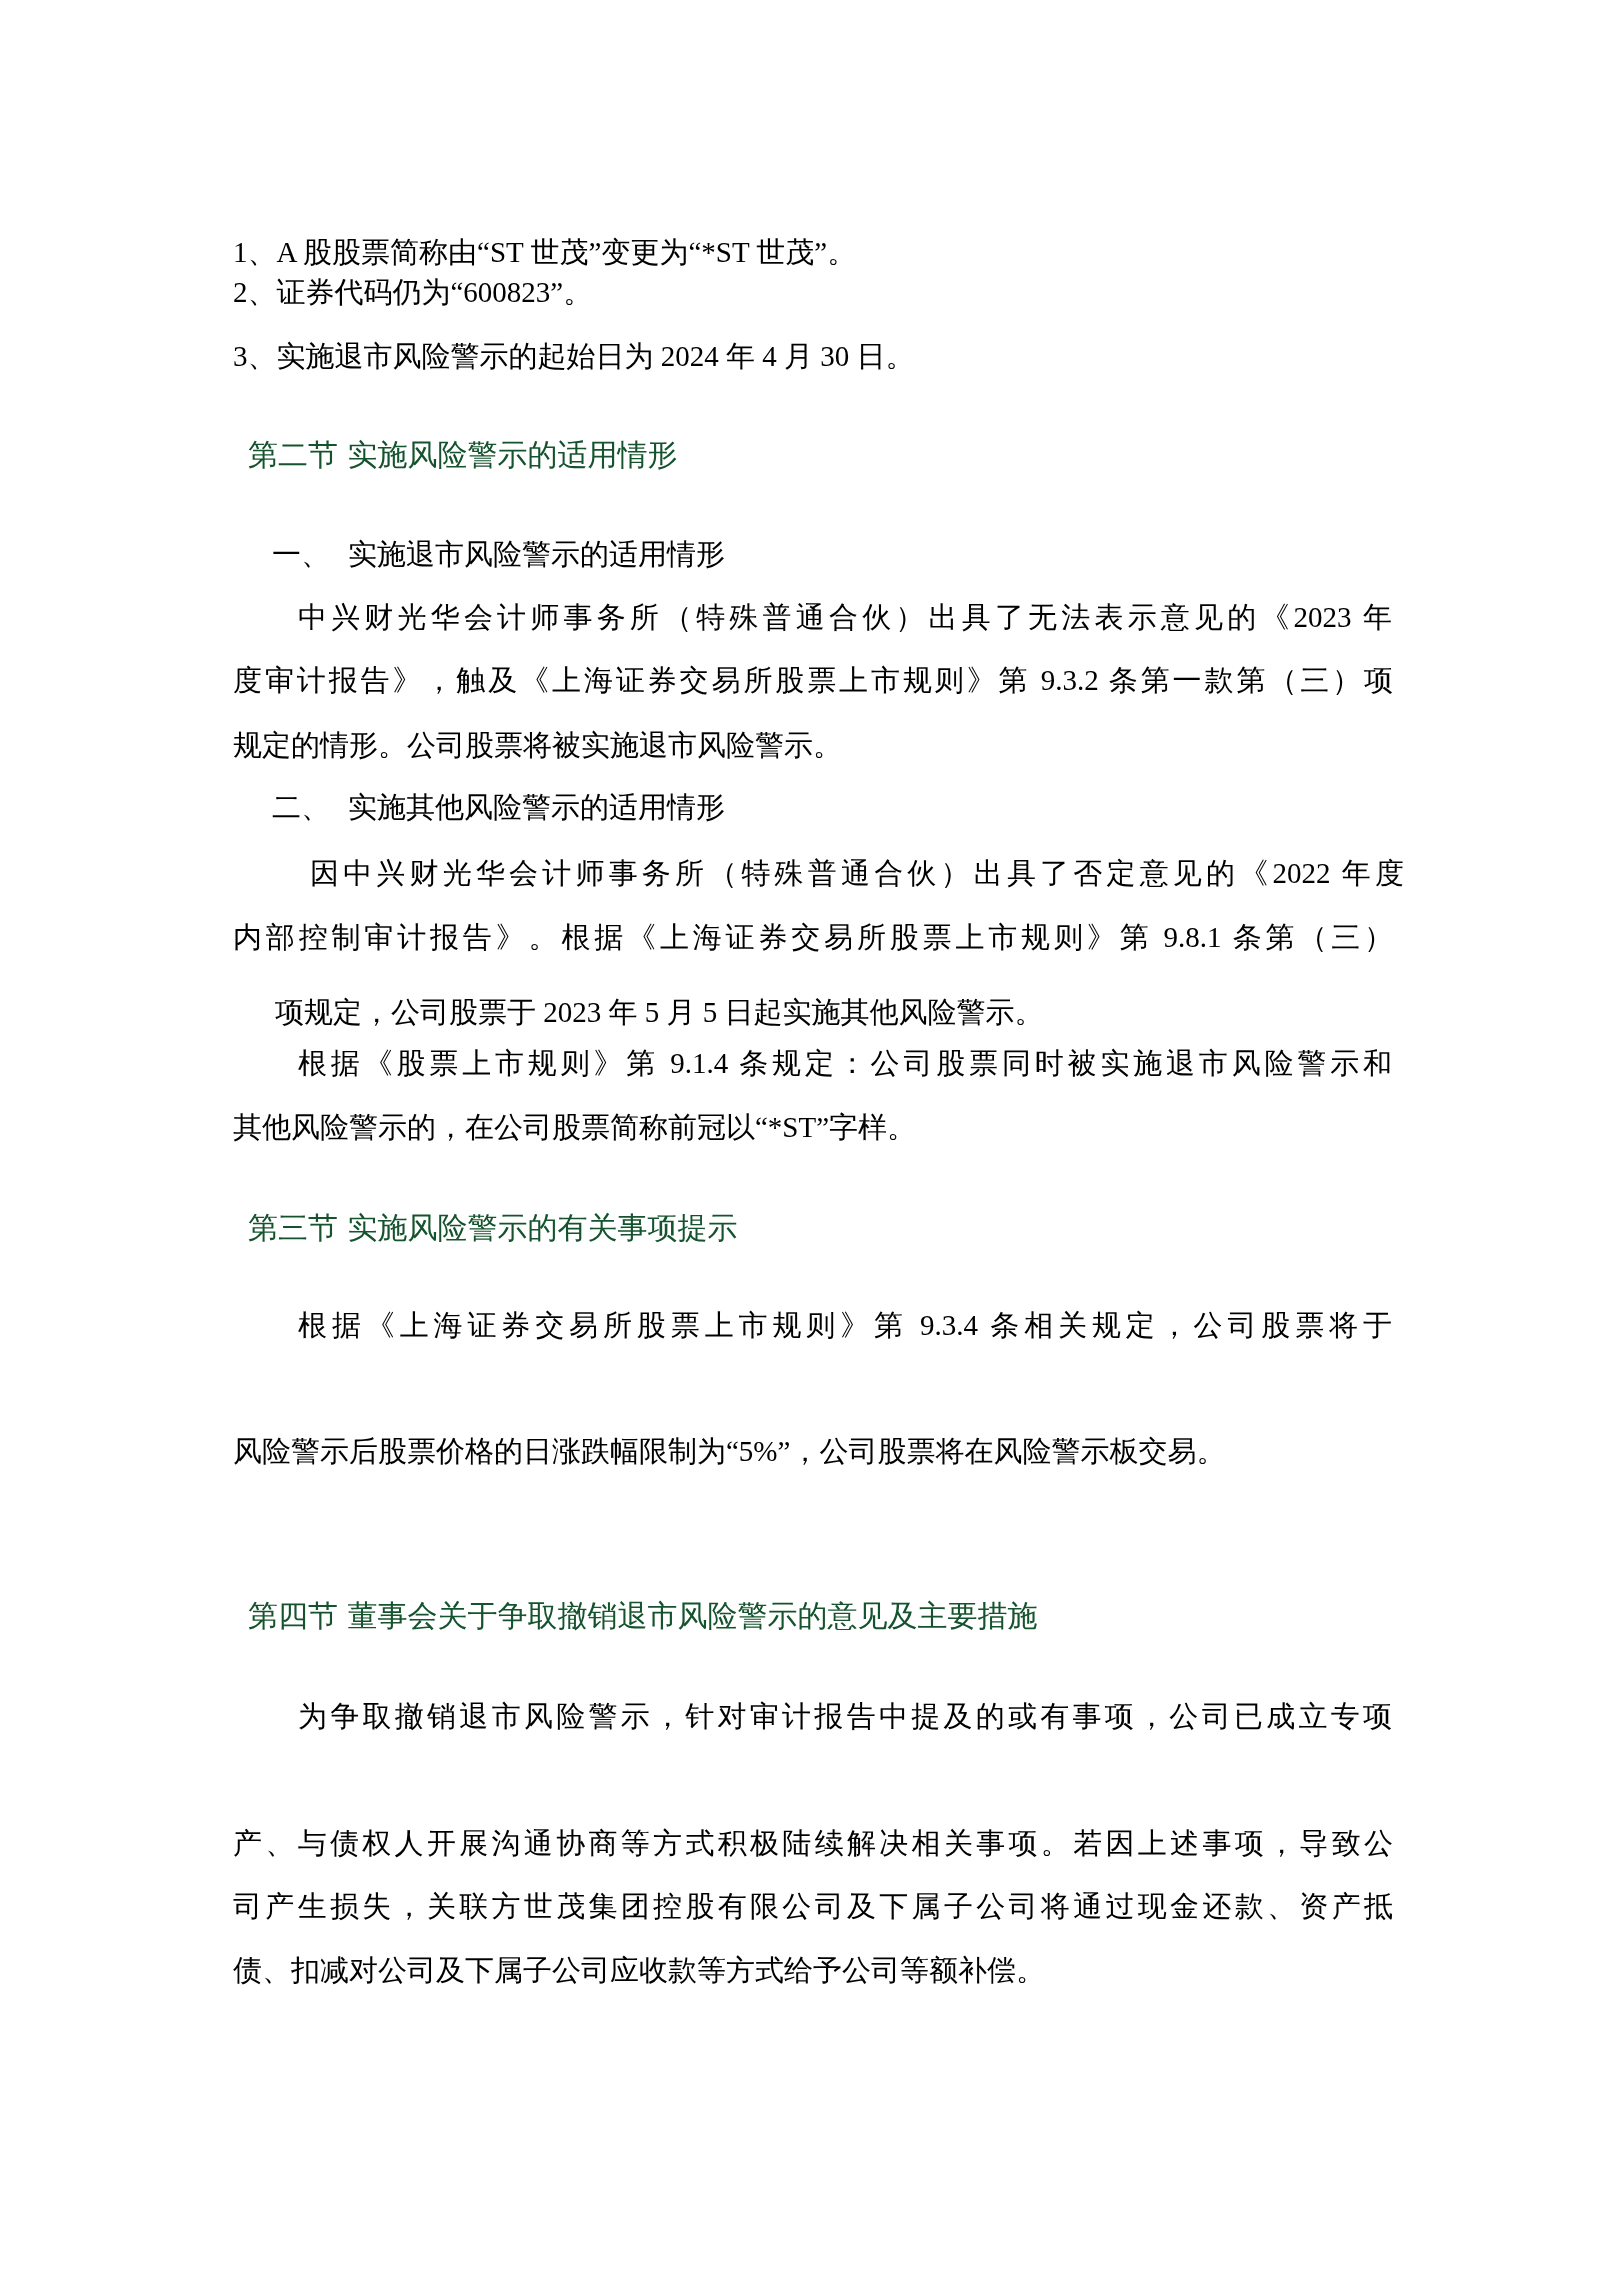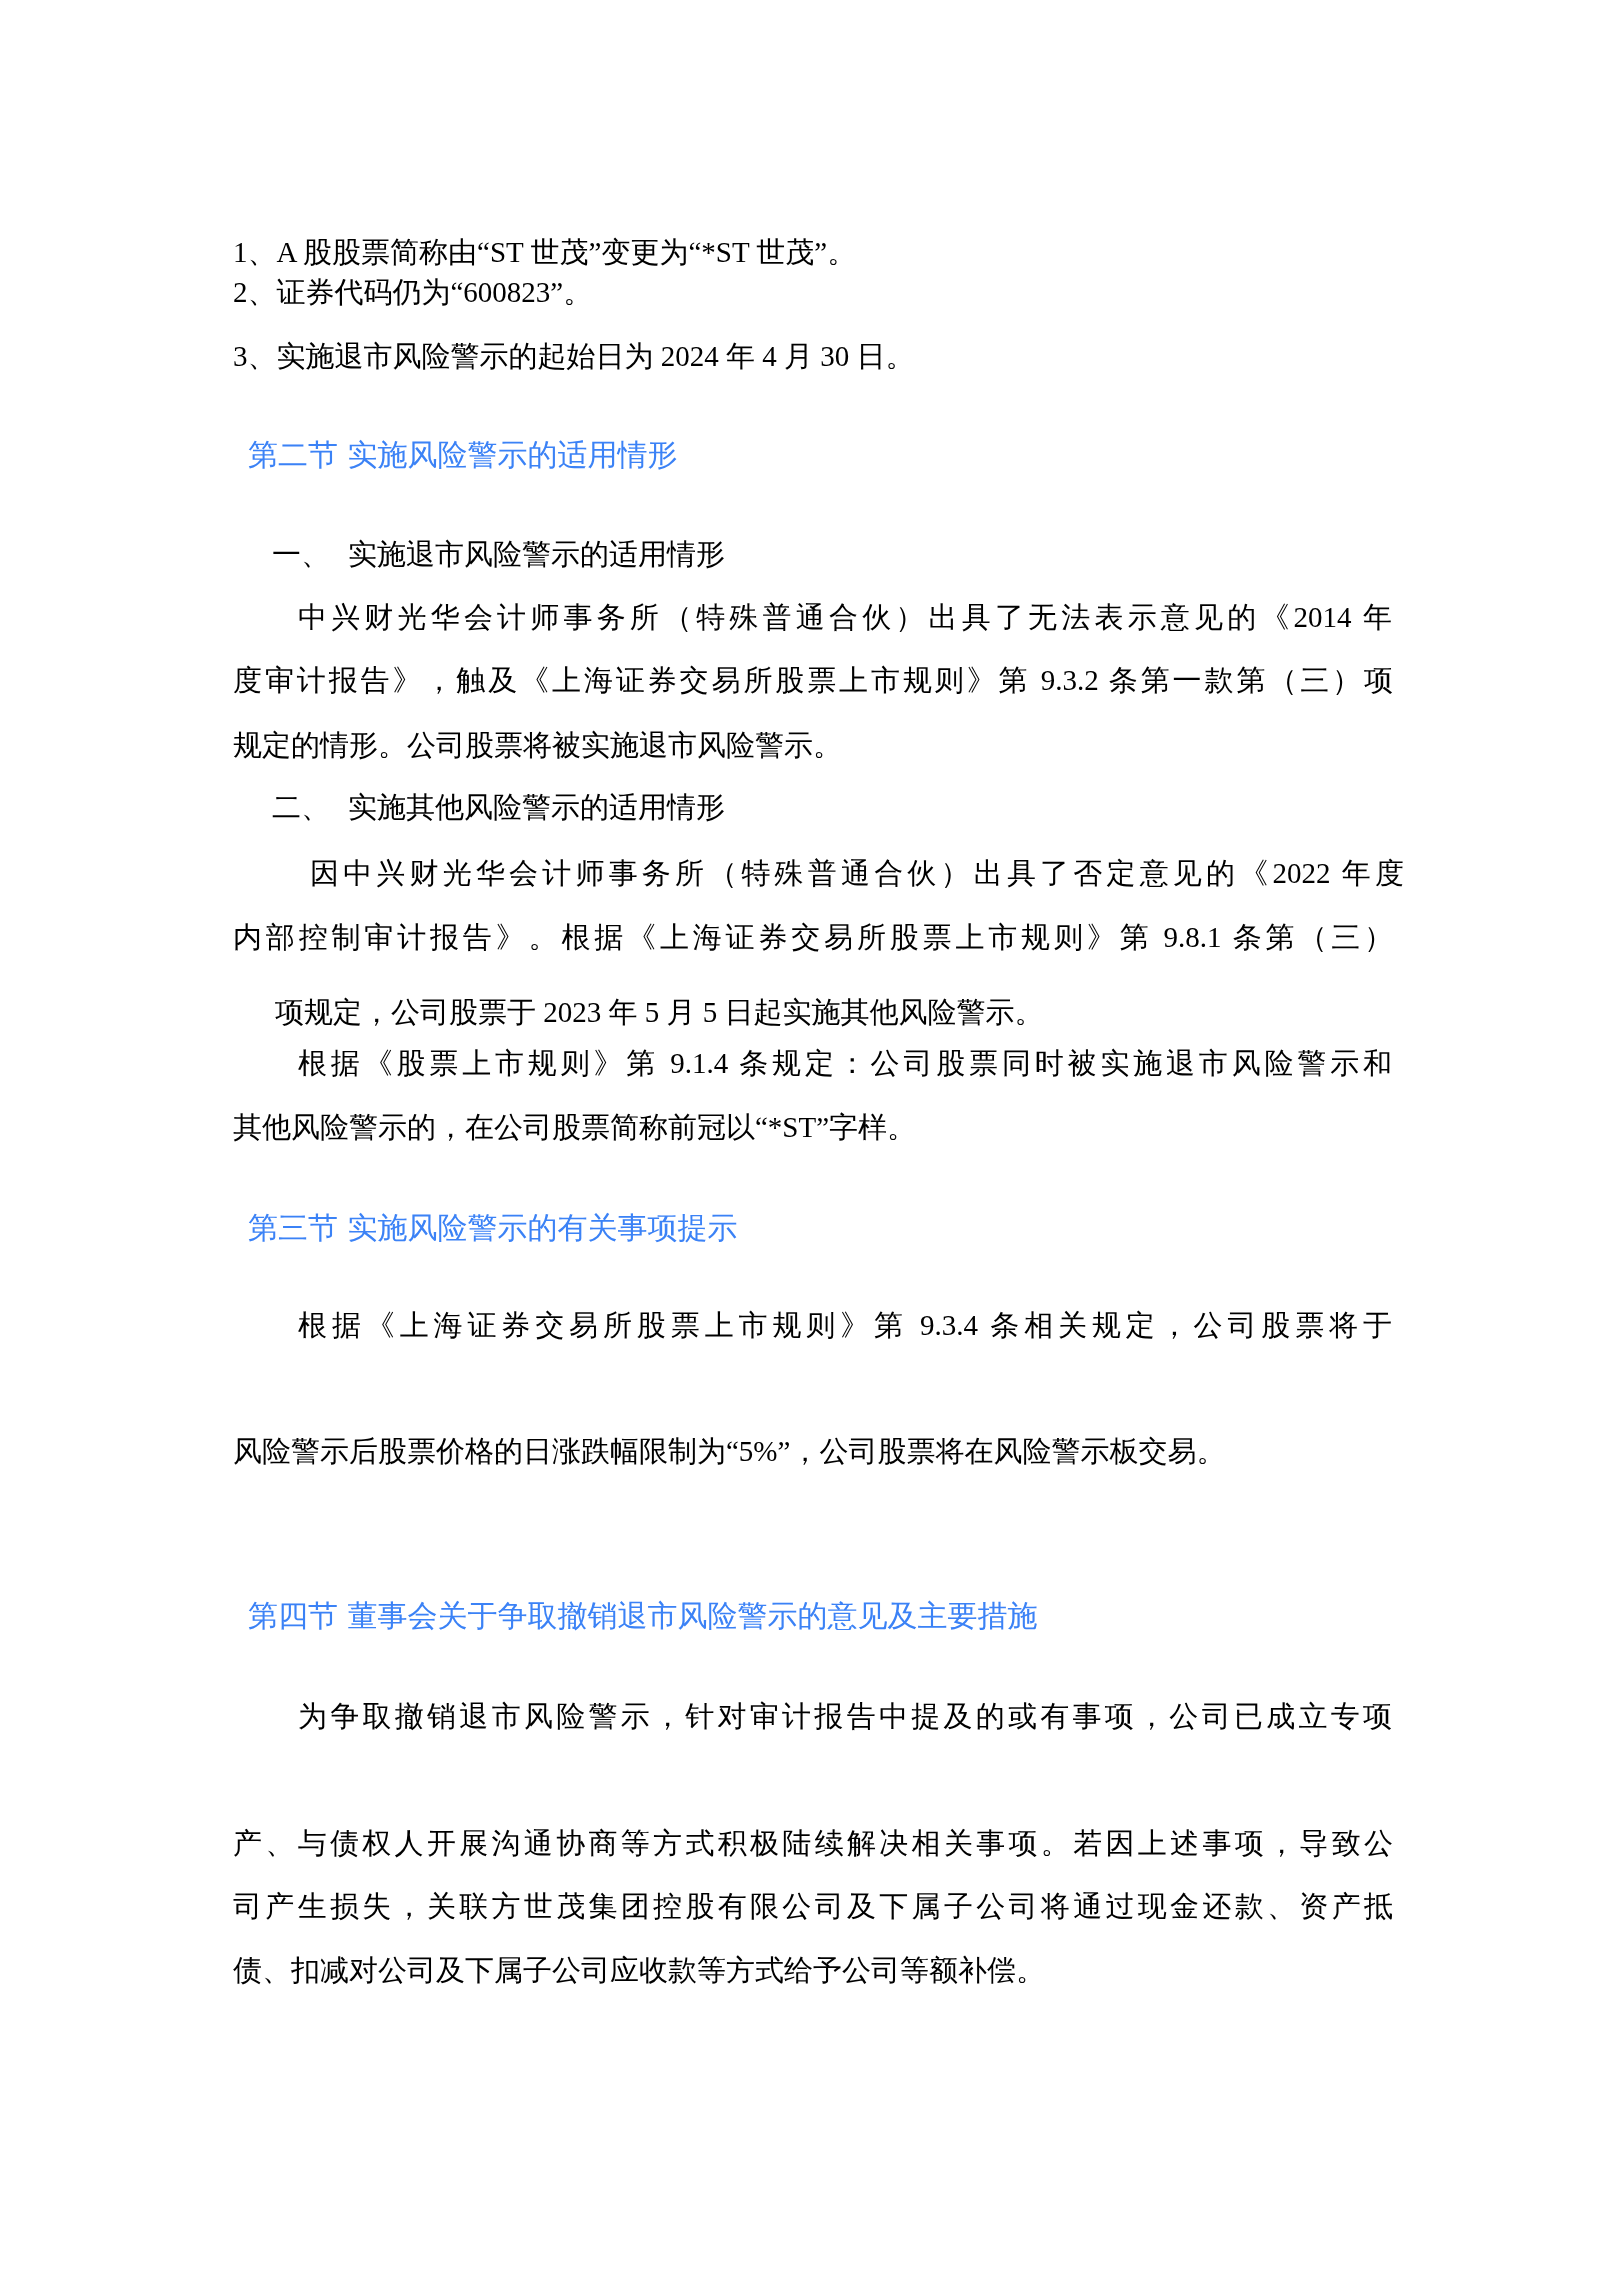--- a/index.html
+++ b/index.html
@@ -47,21 +47,21 @@
     }
     .heading {
       position: absolute;
       left: 248px;
       height: 42px;
       line-height: 42px;
       font-family: "DejaVu Sans", "Liberation Sans", sans-serif;
       font-size: 30px;
       font-weight: normal;
       white-space: nowrap;
-      color: #3b82f6;
+      color: #14532d;
     }
     .subheading {
       position: absolute;
       left: 272px;
       height: 41px;
       line-height: 41px;
       font-family: "Liberation Serif", "DejaVu Serif", serif;
       font-size: 29px;
       white-space: nowrap;
     }
@@ -78,21 +78,21 @@
   <div class="line list" style="top:208px;margin-top:24px;">1、A 股股票简称由“ST 世茂”变更为“*ST 世茂”。</div>
   <div class="line list" style="top:272px;">2、证券代码仍为“600823”。</div>
   <div class="line list" style="top:336px;">3、实施退市风险警示的起始日为 2024 年 4 月 30 日。</div>
 
   <div class="heading" style="top:434px;">第二节  实施风险警示的适用情形</div>
 
   <div class="subheading" style="top:534px;">
     <span class="num">一、</span><span>实施退市风险警示的适用情形</span>
   </div>
 
-  <div class="line indent" style="top:597px;">中兴财光华会计师事务所（特殊普通合伙）出具了无法表示意见的《2014 年</div>
+  <div class="line indent" style="top:597px;">中兴财光华会计师事务所（特殊普通合伙）出具了无法表示意见的《2023 年</div>
   <div class="line" style="top:660px;">度审计报告》，触及《上海证券交易所股票上市规则》第 9.3.2 条第一款第（三）项</div>
   <div class="line last" style="top:725px;">规定的情形。公司股票将被实施退市风险警示。</div>
 
   <div class="subheading" style="top:787px;">
     <span class="num">二、</span><span>实施其他风险警示的适用情形</span>
   </div>
 
   <div class="line indent" style="top:853px;margin-left:12px;">因中兴财光华会计师事务所（特殊普通合伙）出具了否定意见的《2022 年度</div>
   <div class="line" style="top:917px;">内部控制审计报告》。根据《上海证券交易所股票上市规则》第 9.8.1 条第（三）</div>
   <div class="line last" style="top:992px;margin-left:42px;">项规定，公司股票于 2023 年 5 月 5 日起实施其他风险警示。</div>

